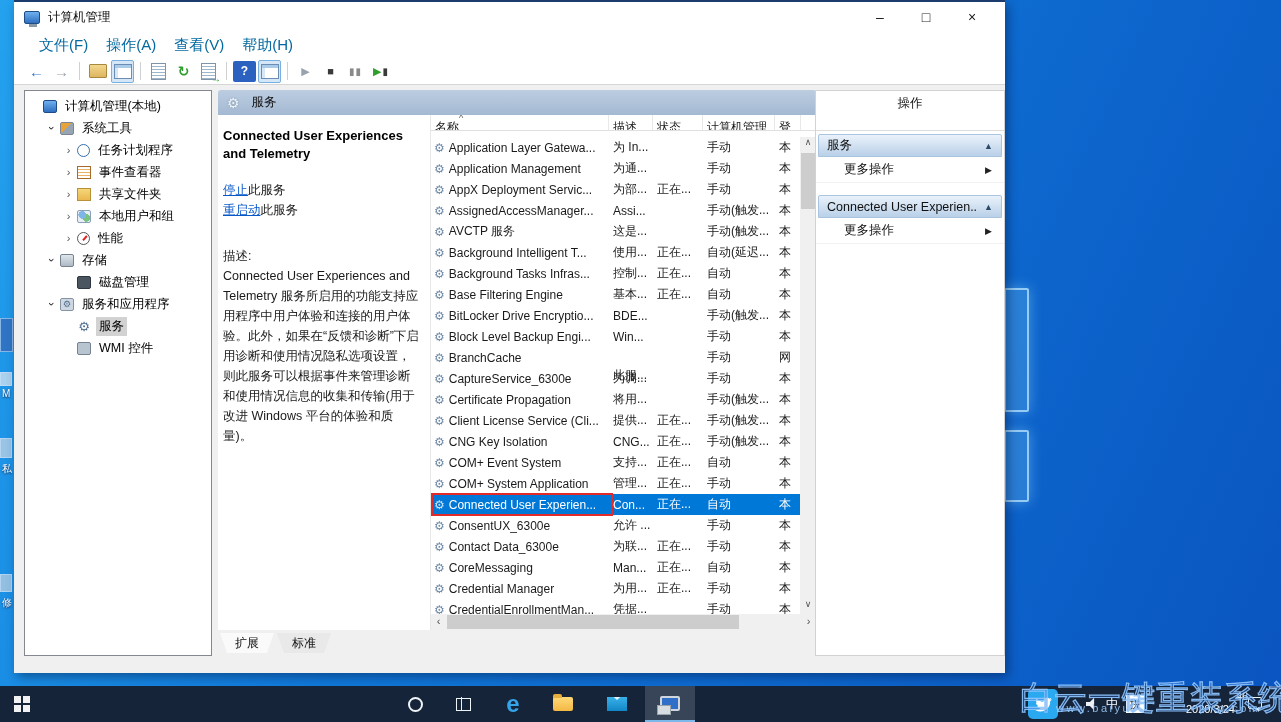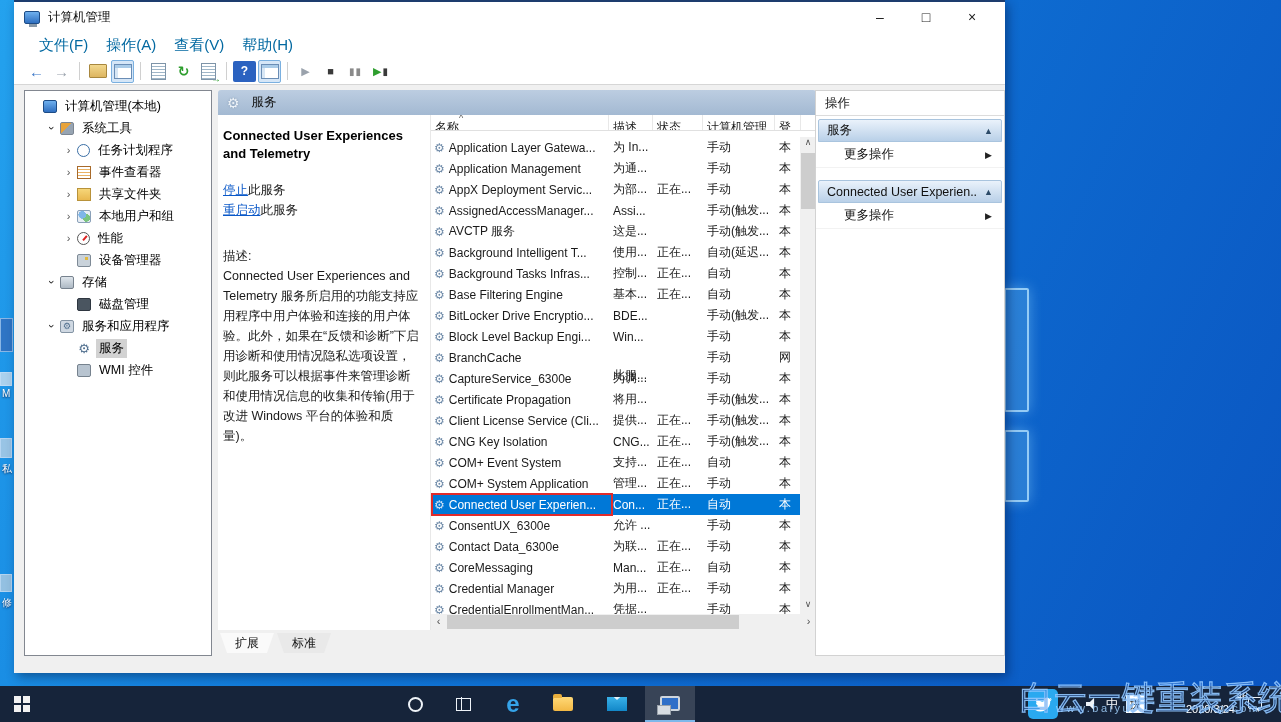--- a/index.html
+++ b/index.html
@@ -117,21 +117,21 @@
   .hscroll .thumb { position:absolute; left:16px; top:1px; width:292px; height:14px; background:#cdcdcd; }
 
   #tabs { position:absolute; left:206px; top:548px; display:flex; gap:3px; }
   .tab { height:20px; padding:2px 15px 0; font-size:12px; color:#111;
          clip-path:polygon(0 0,100% 0,calc(100% - 7px) 100%,7px 100%); background:#e9e9e9;
          filter:drop-shadow(0 1px 0 #9a9a9a); }
   .tab.active { background:#fafafa; }
 
   #actions { position:absolute; left:801px; top:5px; width:190px; height:566px; background:#fff;
              border:1px solid #d2d2d2; font-size:12.5px; color:#111; }
-  .atitle { height:25px; padding:4px 9px 0; border-bottom:1px solid #dcdcdc; }
+  .atitle { height:40px; padding:4px 9px 0; border-bottom:1px solid #dcdcdc;text-align:center; }
   .ahead { margin:3px 2px 0; height:23px; background:linear-gradient(#eaf2fb,#b9d0e8); border:1px solid #a9c4de;
            border-radius:2px 2px 0 0; display:flex; align-items:center; padding:0 8px; }
   .ahead .tri { margin-left:auto; font-size:9px; color:#2b4a68; }
   .ahead .alabel { overflow:hidden; white-space:nowrap; max-width:150px; }
   .aitem { height:26px; display:flex; align-items:center; padding:0 12px 0 28px; border-bottom:1px solid #f2f2f2; }
   .aitem .arr { margin-left:auto; font-size:9px; color:#222; }
   .agap { height:9px; }
 
   
   #taskbar { position:absolute; left:0; bottom:0; width:1281px; height:36px; background:var(--tbar,#16243a); z-index:40; }
@@ -263,25 +263,20 @@
           <div class="trow" style="padding-left: 36px;">
             <span class="texp">›</span>
             <span class="ticon i-users"></span>
             <span class="tlabel">本地用户和组</span>
           </div>
           <div class="trow" style="padding-left: 36px;">
             <span class="texp">›</span>
             <span class="ticon i-performance"></span>
             <span class="tlabel">性能</span>
           </div>
-          <div class="trow" style="padding-left: 36px;">
-            <span class="texp"></span>
-            <span class="ticon i-devicemgr"></span>
-            <span class="tlabel">设备管理器</span>
-          </div>
           <div class="trow" style="padding-left: 19px;">
             <span class="texp open">›</span>
             <span class="ticon i-storage"></span>
             <span class="tlabel">存储</span>
           </div>
           <div class="trow" style="padding-left: 36px;">
             <span class="texp"></span>
             <span class="ticon i-disk"></span>
             <span class="tlabel">磁盘管理</span>
           </div>

